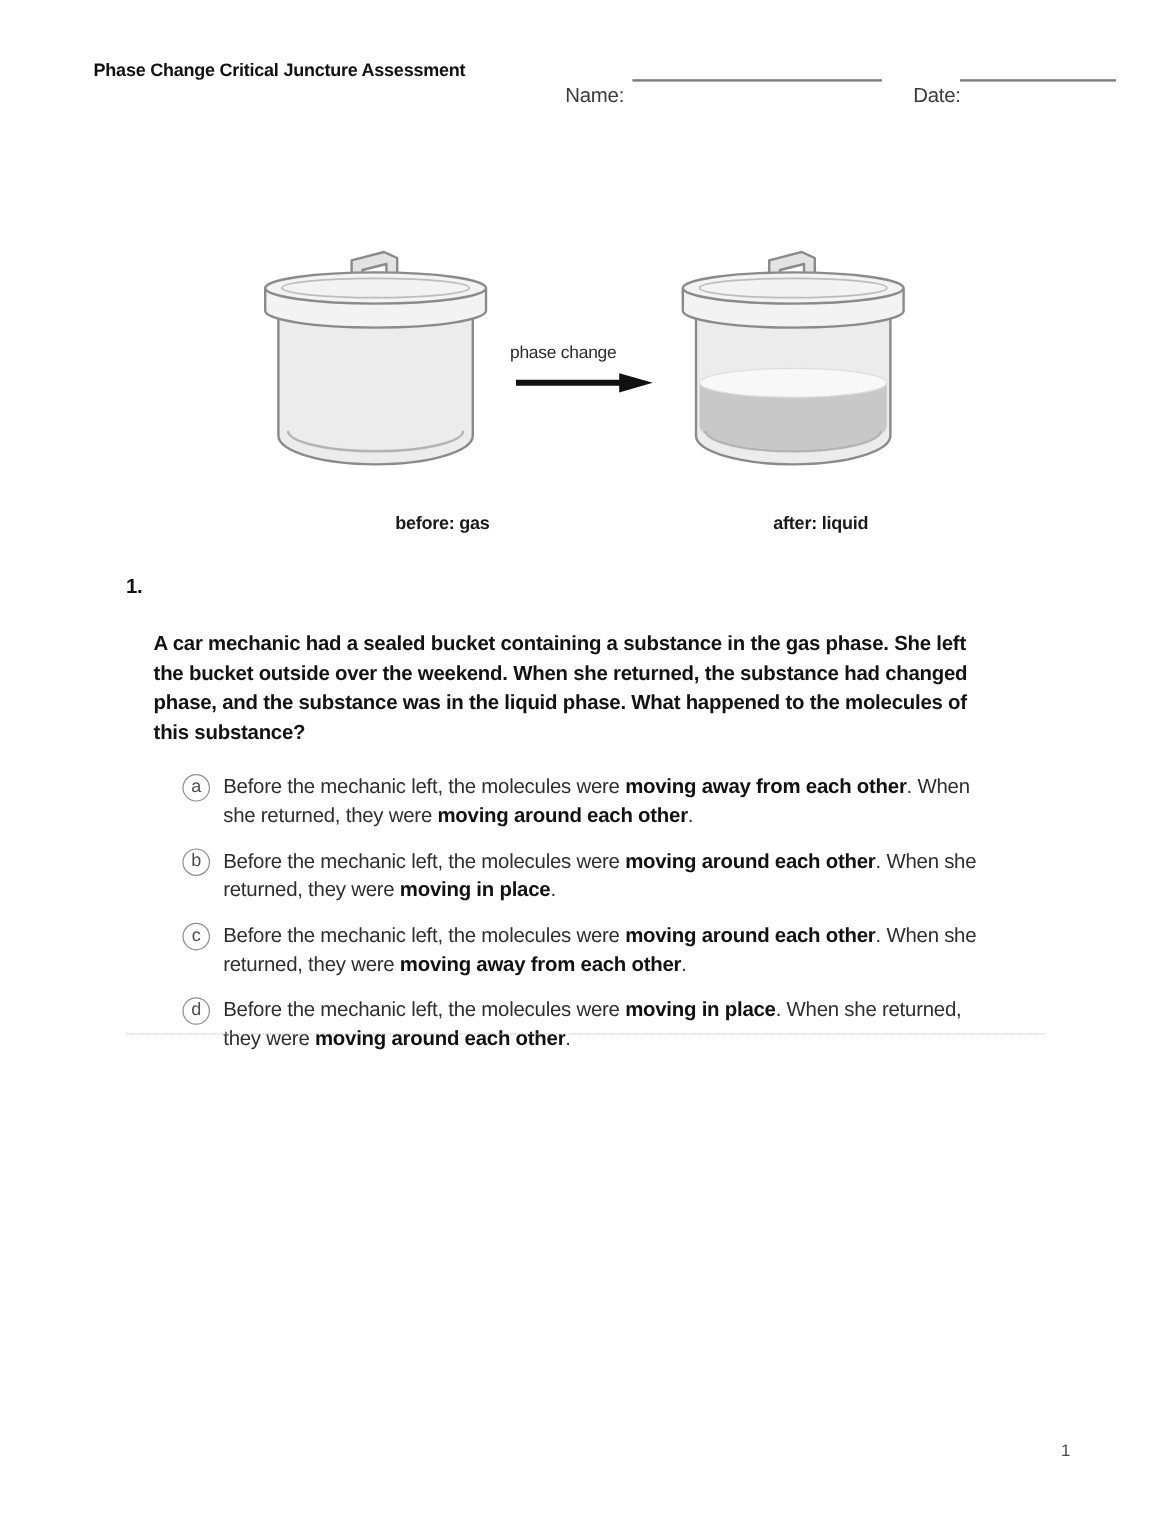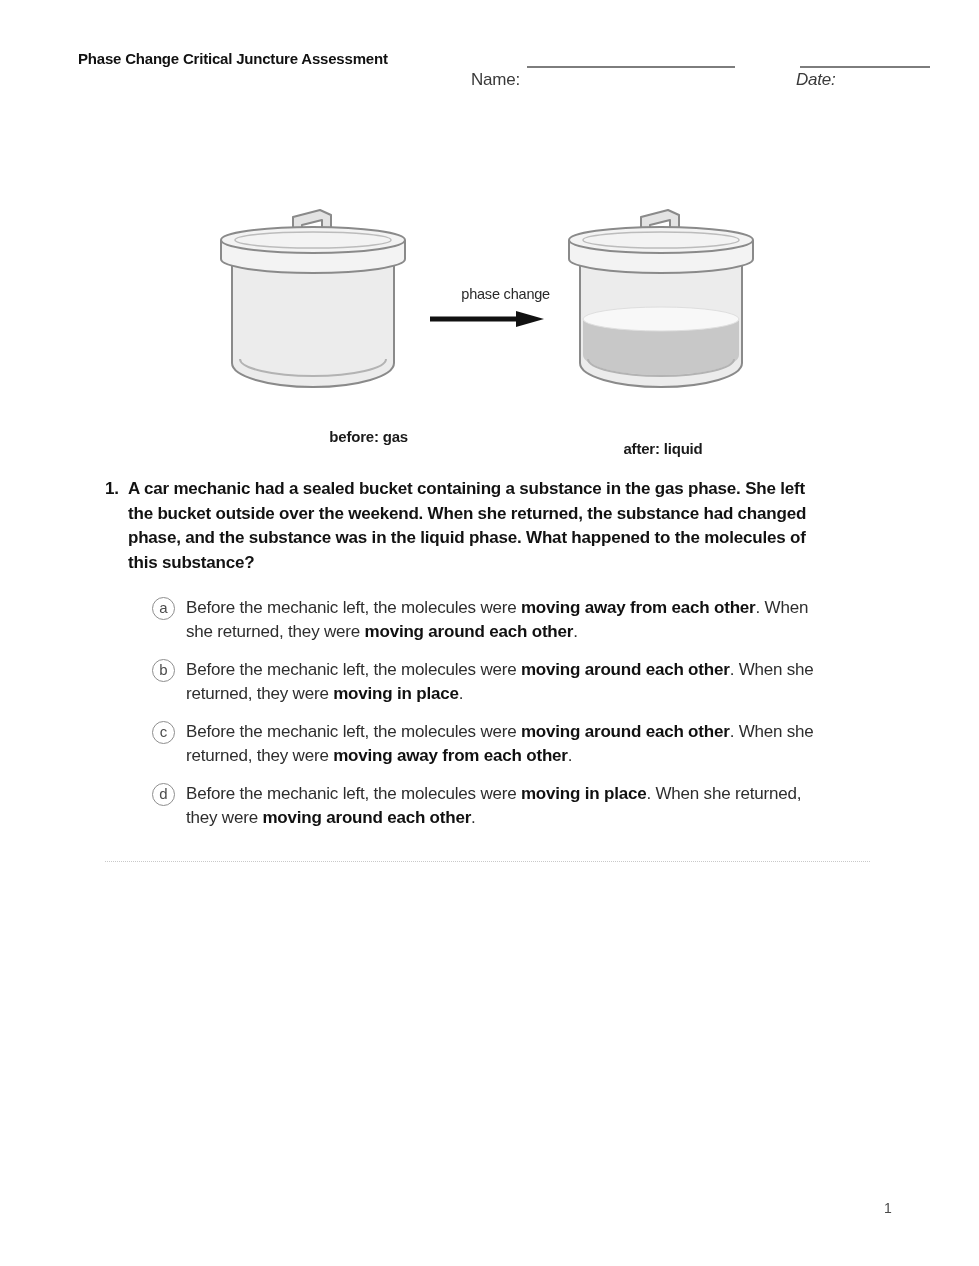--- a/index.html
+++ b/index.html
@@ -16,57 +16,57 @@
   
   .hdr-title {
     position: absolute; left: 44px; top: 50px;
     font-size: 15px; font-weight: bold; letter-spacing: -0.2px; color: #111; margin-left: 34px;
   }
   .hdr-label {
     position: absolute; top: 50px;
     font-size: 17px; color: #3a3a3a; letter-spacing: -0.2px; margin-top: 20px;
   }
   .name-label { left: 471px; }
-  .date-label { left: 796px; font-style: italic; }
+  .date-label { left: 761px; }
   .blank-line {
     position: absolute; top: 66px; height: 0;
     border-top: 2px solid #7d7d7d;
   }
   .name-line { left: 527px; width: 208px; }
   .date-line { left: 800px; width: 130px; }
 
   
   .section-title {
     position: absolute; left: 88px; top: 143px;
     font-size: 28px; font-weight: bold; letter-spacing: -0.6px; color: #0f0f0f;
   }
 
   
   .figure { position: absolute; left: 0; top: 200px; width: 979px; height: 255px; }
   .bucket { position: absolute; top: 7px; width: 190px; height: 200px; }
   .bucket-before { left: 218px; }
   .bucket-after  { left: 566px; }
   .arrow-label {
     position: absolute; left: 425px; top: 86px; width: 125px;
-    text-align: right; font-size: 14.5px; color: #2a2a2a; letter-spacing: -0.2px;
+    text-align: left; font-size: 14.5px; color: #2a2a2a; letter-spacing: -0.2px;
   }
   .arrow-svg { position: absolute; left: 430px; top: 110px; }
   .caption {
     position: absolute; top: 228px; width: 190px;
     text-align: center; font-size: 15px; font-weight: bold; color: #1a1a1a;
     letter-spacing: -0.2px;
   }
   .caption-before { left: 218px; text-align: right; }
-  .caption-after  { left: 568px; margin-top: 12px; }
+  .caption-after  { left: 589px; }
 
   
   .question { position: absolute; left: 105px; top: 477px; width: 762px; }
   .q-stem { display: flex; font-size: 17px; font-weight: bold; line-height: 24.5px; color: #121212; letter-spacing: -0.2px; }
   .q-num { width: 23px; flex: none; }
-  .q-text { width: 700px; }
+  .q-text { width: 700px; margin-top: 48px; }
 
   .options { margin-top: 21px; margin-left: 47px; }
   .option { display: flex; margin-bottom: 14px; }
   .badge {
     flex: none;
     width: 23px; height: 23px; margin-right: 11px; margin-top: 1px;
     border: 1.5px solid #8e8e8e; border-radius: 50%;
     color: #4c4c4c; font-size: 15px; line-height: 20px; text-align: center;
   }
   .option-text {

